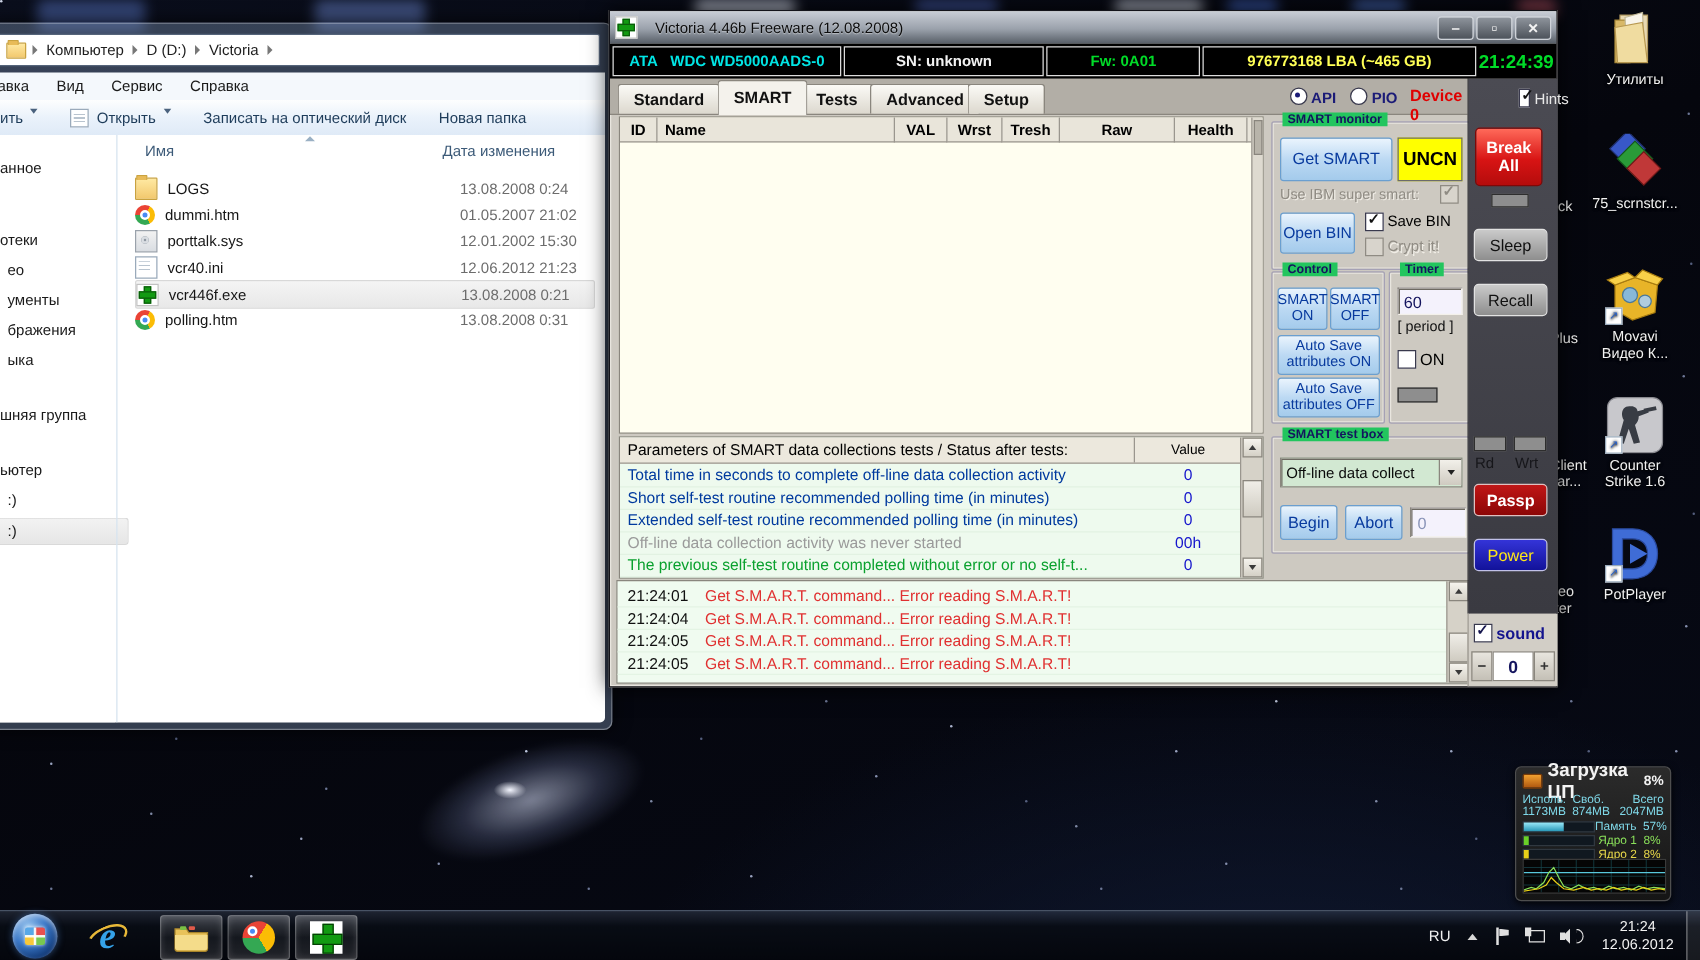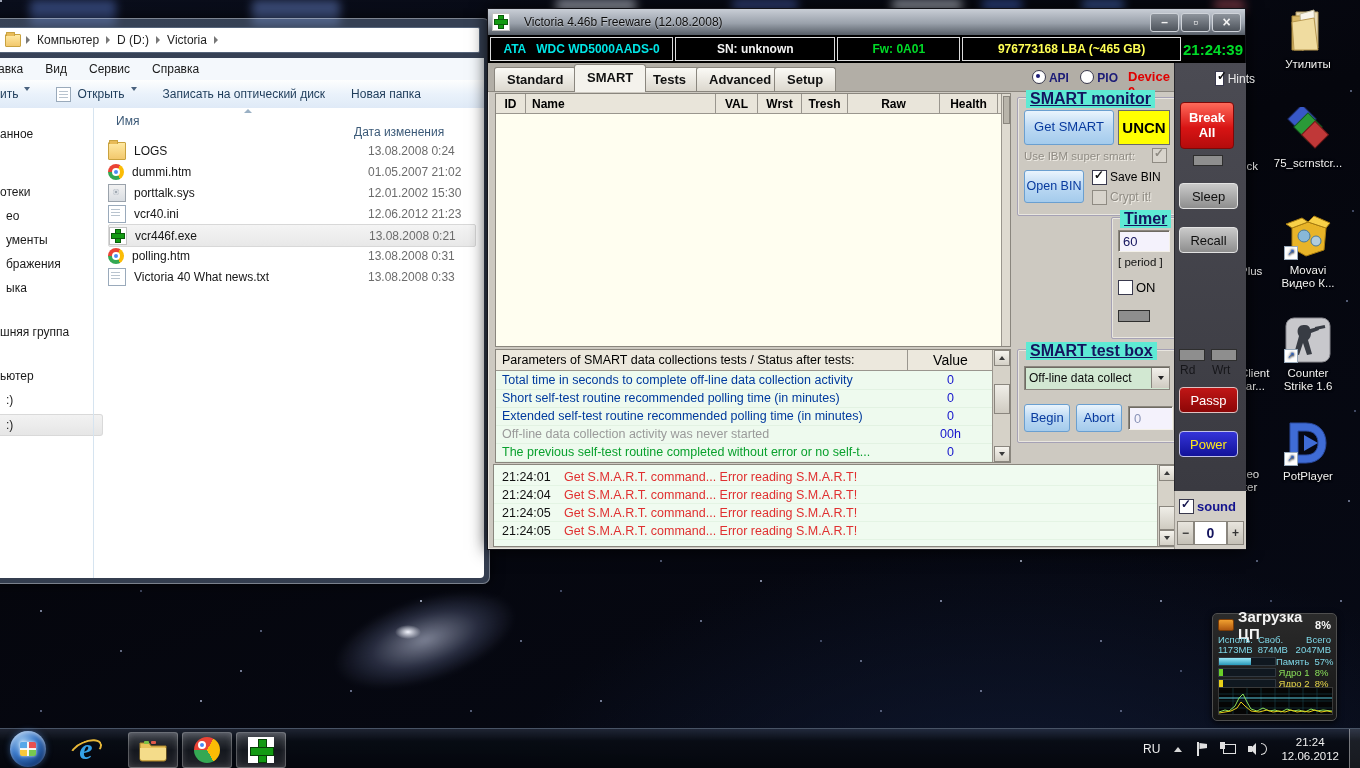--- a/index.html
+++ b/index.html
@@ -99,55 +99,55 @@
   .v-attr{position:absolute;left:7px;top:84px;width:514px;height:252px;border:1px solid #8a867e;background:#fffef0;}
   .attr-head{position:absolute;left:0;top:0;right:8px;height:20px;display:flex;background:#e9e5da;}
   .attr-h{border-right:1px solid #9a968e;border-bottom:1px solid #9a968e;font-weight:bold;font-size:12px;display:flex;align-items:center;justify-content:center;box-sizing:border-box;}
   .attr-h.left{justify-content:flex-start;padding-left:6px;}
   .attr-scroll{position:absolute;right:0;top:0;width:8px;bottom:0;background:#dedad0;border-left:1px solid #9a968e;}
   .attr-scroll::before{content:"";position:absolute;left:1px;top:2px;width:5px;height:26px;background:#b8b4aa;border:1px solid #8a867e;}
   
   .v-params{position:absolute;left:7px;top:340px;width:514px;height:112px;border:1px solid #8a867e;background:#eefaee;}
   .p-head{position:absolute;left:0;top:0;height:20px;display:flex;background:#ece8dd;border-bottom:1px solid #9a968e;width:497px;}
   .p-hlabel{width:412px;border-right:1px solid #9a968e;display:flex;align-items:center;padding-left:6px;font-size:12.5px;box-sizing:border-box;}
-  .p-hvalue{flex:1;display:flex;align-items:center;justify-content:center;font-size:14px;}
+  .p-hvalue{flex:1;display:flex;align-items:center;justify-content:center;font-size:11px;}
   .p-row{position:absolute;left:0;width:497px;height:18px;display:flex;align-items:center;border-bottom:1px solid #e2f2e2;}
   .p-label{width:412px;padding-left:6px;font-size:12.5px;white-space:nowrap;overflow:hidden;box-sizing:border-box;}
   .p-value{flex:1;text-align:center;color:#1515cc;font-size:12.5px;}
   .c-navy{color:#003a9e}.c-grayt{color:#9a9a9a}.c-greent{color:#0aa12e}
   .vscroll{position:absolute;right:0;top:0;bottom:0;width:17px;background:#d6d2c8;border-left:1px solid #9a968e;}
   .sbtn{position:absolute;left:1px;width:14px;height:14px;background:linear-gradient(#f6f4ee,#d4d0c6);border:1px solid #8a867e;display:flex;align-items:center;justify-content:center;}
   .sbtn::after{content:"";width:0;height:0;border-left:3px solid transparent;border-right:3px solid transparent;}
   .sbtn.up{top:0;} .sbtn.up::after{border-bottom:4px solid #3a3a3a;}
   .sbtn.down{bottom:0;} .sbtn.down::after{border-top:4px solid #3a3a3a;}
   .sthumb{position:absolute;left:1px;width:14px;background:linear-gradient(#f0eee8,#cfcbc1);border:1px solid #8a867e;}
   
   .v-log{position:absolute;left:5px;top:455px;width:681px;height:81px;border:1px solid #8a867e;background:#f0fbf0;}
   .log-row{position:absolute;left:0;right:18px;height:17px;display:flex;align-items:center;border-bottom:1px solid #e4f4e4;}
   .log-time{width:62px;padding-left:8px;color:#101010;font-size:12.5px;}
   .log-msg{color:#e03030;font-size:12.5px;white-space:nowrap;}
   
   .grp{position:absolute;border:1px solid #a5a1b5;border-radius:2px;box-shadow:inset 0 0 0 1px #e9e6df;}
-  .grp-title{position:absolute;top:-8px;left:8px;background:#5eead4;padding:0 4px;color:#14145e;font-size:16px;font-weight:bold;white-space:nowrap;text-decoration:underline;}
+  .grp-title{position:absolute;top:-8px;left:8px;background:#22c55e;padding:0 4px;color:#14145e;font-size:10px;font-weight:bold;white-space:nowrap;}
   .bbtn{position:absolute;background:linear-gradient(#eaf4fd,#bcd9f3 50%,#a4cbec);border:1px solid #6a9fd0;border-radius:3px;
     color:#083a9e;font-size:12.5px;display:flex;align-items:center;justify-content:center;text-align:center;line-height:1.15;cursor:default;}
   .uncn{position:absolute;background:#ffff00;border:1px solid #6b6b6b;color:#000;font-weight:bold;font-size:15px;display:flex;align-items:center;justify-content:center;}
   .dis-label{color:#908c84;text-shadow:1px 1px 0 #f0ede6;}
   .sunken{background:#f4f2fc;border:1px solid #8a867e;border-right-color:#f4f1ea;border-bottom-color:#f4f1ea;box-shadow:inset 1px 1px 0 #6e6a62;}
   .indicator{background:#8e8e8e;border:1px solid #2e2e2e;}
   
   .v-dark{position:absolute;left:686px;top:54px;width:71px;height:428px;
     background:linear-gradient(180deg,#4b4b53,#3a3a41);border-left:1px solid #26262c;}
   .hints{position:absolute;left:40px;top:8px;display:flex;align-items:center;gap:4px;color:#e8e8e8;font-size:12px;width:40px;}
   .breakall{position:absolute;left:5px;top:39px;width:52px;height:45px;border-radius:4px;
     background:linear-gradient(#ff6a5a,#d81414 55%,#b40c0c);border:1px solid #7e0808;
     color:#fff;font-weight:bold;font-size:13px;display:flex;align-items:center;justify-content:center;text-align:center;line-height:1.1;}
   .gbtn2{position:absolute;left:4px;width:57px;height:24px;border-radius:4px;border:1px solid #e2e2e2;
     background:linear-gradient(#cacaca,#8e8e8e);color:#101010;font-size:13px;display:flex;align-items:center;justify-content:center;}
-  .passp{background:linear-gradient(#c01616,#8c0606);border-color:#e0c0c0;color:#fff;}
+  .passp{background:linear-gradient(#c01616,#8c0606);border-color:#e0c0c0;color:#fff;font-weight:bold;}
   .power{background:linear-gradient(#3434d8,#12129a);border-color:#c0c0e8;color:#ffe818;}
   .mini-lbl{position:absolute;color:#16161a;font-size:12px;}
   .v-sound{position:absolute;left:686px;top:482px;width:71px;height:58px;background:#d2cec6;border-left:1px solid #a09c94;}
   .spin{position:absolute;display:flex;align-items:center;}
   .spin .sb{width:15px;height:22px;background:linear-gradient(#e8e5de,#c4c0b6);border:1px solid #8a867e;display:flex;align-items:center;justify-content:center;color:#333;font-weight:bold;}
   .spin .sv{width:31px;height:22px;background:#fff;border:1px solid #8a867e;display:flex;align-items:center;justify-content:center;color:#14145e;font-weight:bold;font-size:14px;}
   
   .dicon{position:absolute;width:110px;text-align:center;color:#f2f2f2;text-shadow:0 1px 2px #000,0 0 3px #000;font-size:11.5px;line-height:1.1;}
   .dicon .art{position:relative;width:48px;height:46px;margin:0 auto 4px;}
   .short-badge{position:absolute;left:0;bottom:0;width:12px;height:12px;background:#fff;border:1px solid #9ab;display:flex;align-items:center;justify-content:center;font-size:9px;color:#2a62c8;}
@@ -321,21 +321,21 @@
         <span class="side-item" style="top:214px">шняя группа</span>
         <span class="side-item" style="top:258px">ьютер</span>
         <span class="side-item" style="top:282px;padding-left:10px">:)</span>
         <span class="side-item side-sel" style="top:306px;padding-left:10px">:)</span>
       </div>
       <div class="ex-side-sep"></div>
       <div class="ex-list">
         <div class="ex-cols">
           <span class="sortmark"></span>
           <span style="position:absolute;left:22px;top:6px">Имя</span>
-          <span style="position:absolute;left:260px;top:17px">Дата изменения</span>
+          <span style="position:absolute;left:260px;top:6px">Дата изменения</span>
         </div>
         <div class="f-row" style="top:32px">
           <span class="f-ic ic-folder"></span>
           <span class="f-name">LOGS</span>
             <span class="f-date">13.08.2008 0:24</span>
         </div>
         <div class="f-row" style="top:53px">
           <span class="f-ic ic-chrome"></span>
           <span class="f-name">dummi.htm</span>
             <span class="f-date">01.05.2007 21:02</span>
@@ -353,25 +353,20 @@
         <div class="f-row f-sel" style="top:116px">
           <span class="f-ic ic-vcross"></span>
           <span class="f-name">vcr446f.exe</span>
             <span class="f-date">13.08.2008 0:21</span>
         </div>
         <div class="f-row" style="top:137px">
           <span class="f-ic ic-chrome"></span>
           <span class="f-name">polling.htm</span>
             <span class="f-date">13.08.2008 0:31</span>
         </div>
-        <div class="f-row" style="top:158px">
-          <span class="f-ic ic-page"></span>
-          <span class="f-name">Victoria 40 What news.txt</span>
-            <span class="f-date">13.08.2008 0:33</span>
-        </div>
       </div>
     </div>
   </div>
 
   <div class="abs victoria">
     <div class="v-title">
       <span class="f-ic ic-vcross" style="width:16px;height:16px"></span>
       <span class="v-title-text">Victoria 4.46b Freeware (12.08.2008)</span>
       <span style="flex:1"></span>
       <span class="v-cap cap-min"></span>
@@ -433,20 +428,27 @@
       <div class="uncn" style="left:100px;top:12px;width:50px;height:33px">UNCN</div>
       <div style="position:absolute;left:6px;top:52px;font-size:11.5px" class="dis-label">Use IBM super smart:</div>
       <span class="chk dis on" style="position:absolute;left:134px;top:50px"></span>
       <div class="bbtn" style="left:6px;top:72px;width:58px;height:31px">Open BIN</div>
       <span class="chk on" style="position:absolute;left:74px;top:72px"></span>
       <span style="position:absolute;left:92px;top:72px;font-size:12px">Save BIN</span>
       <span class="chk dis" style="position:absolute;left:74px;top:92px"></span>
       <span class="dis-label" style="position:absolute;left:92px;top:92px;font-size:12px">Crypt it!</span>
     </div>
 
+    <div class="grp" style="left:529px;top:208px;width:89px;height:120px">
+      <span class="grp-title">Control</span>
+      <div class="bbtn" style="left:4px;top:12px;width:38px;height:32px;font-size:11.5px">SMART ON</div>
+      <div class="bbtn" style="left:46px;top:12px;width:38px;height:32px;font-size:11.5px">SMART OFF</div>
+      <div class="bbtn" style="left:4px;top:50px;width:80px;height:30px;font-size:11.5px">Auto Save attributes ON</div>
+      <div class="bbtn" style="left:4px;top:84px;width:80px;height:30px;font-size:11.5px">Auto Save attributes OFF</div>
+    </div>
 
     <div class="grp" style="left:623px;top:208px;width:63px;height:120px">
       <span class="grp-title">Timer</span>
       <div class="sunken" style="position:absolute;left:6px;top:12px;width:46px;height:20px;color:#14145e;font-size:13px;display:flex;align-items:center;padding-left:4px">60</div>
       <div style="position:absolute;left:6px;top:38px;font-size:11.5px;color:#111">[ period ]</div>
       <span class="chk" style="position:absolute;left:6px;top:62px"></span>
       <span style="position:absolute;left:24px;top:62px;font-size:13px">ON</span>
       <div class="indicator" style="position:absolute;left:6px;top:92px;width:30px;height:10px"></div>
     </div>
 

